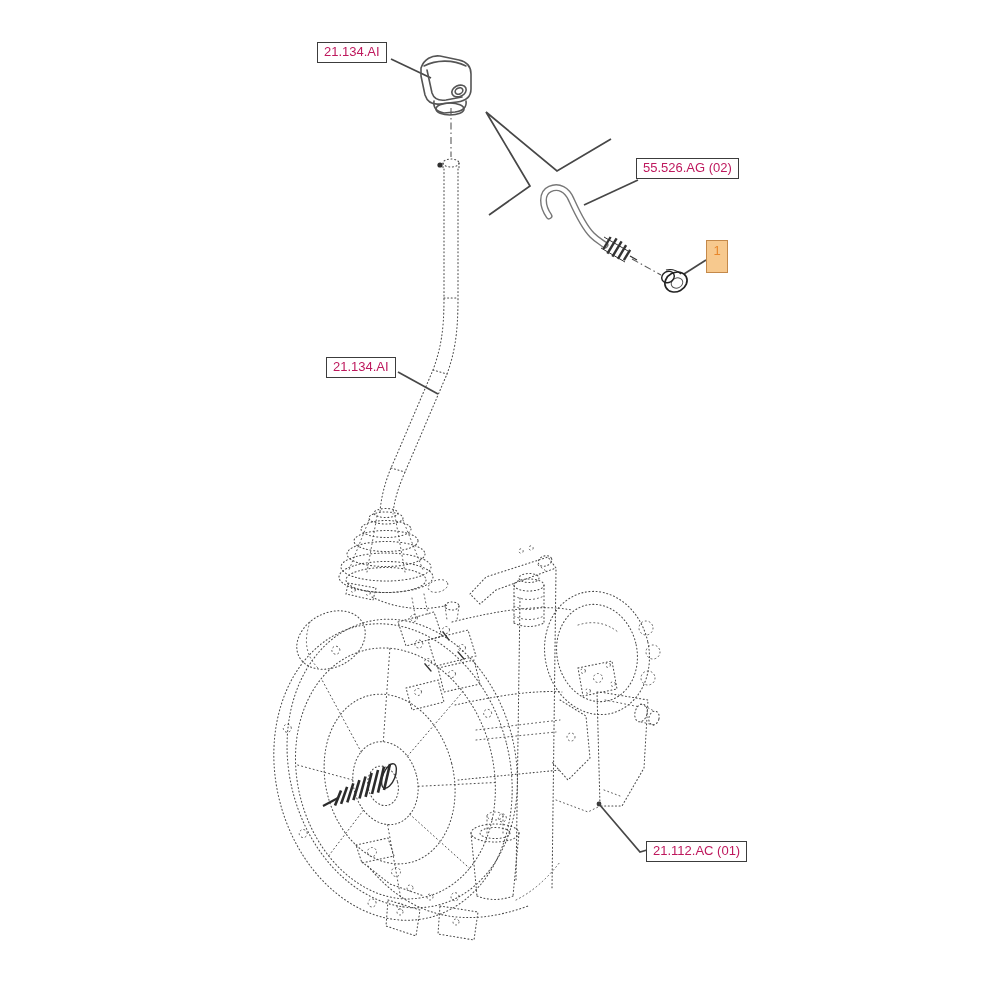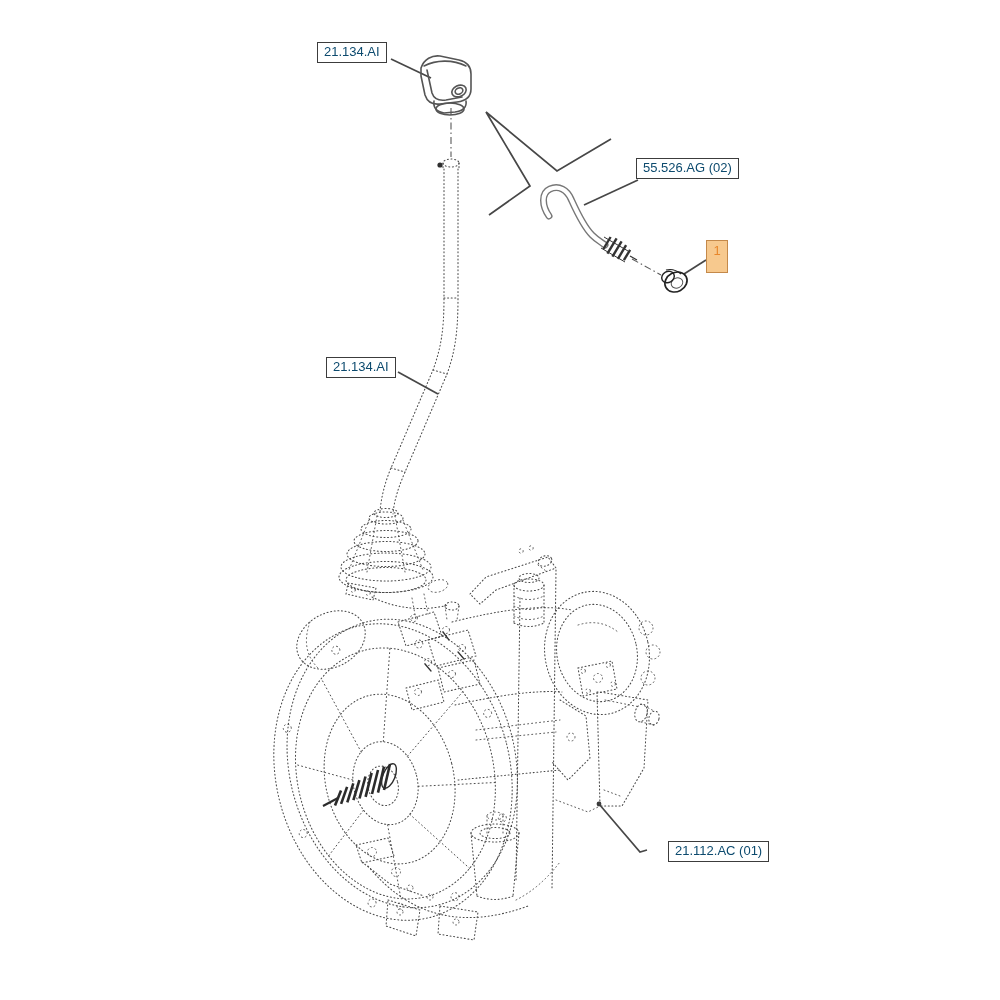--- a/index.html
+++ b/index.html
@@ -3,21 +3,21 @@
 <meta charset="utf-8">
 <style>
   html,body{margin:0;padding:0;background:#fff;}
   #canvas{
     position:relative;width:1000px;height:1000px;background:#ffffff;
     font-family:"Liberation Sans", sans-serif;overflow:hidden;
   }
   #drawing{position:absolute;left:0;top:0;}
   .ref-label{
     position:absolute;background:#ffffff;border:1.5px solid #3c3c3c;
-    color:#0c4a6e;font-size:13px;line-height:16px;padding:1px 6px 2px 6px;
+    color:#be185d;font-size:13px;line-height:16px;padding:1px 6px 2px 6px;
     white-space:nowrap;cursor:pointer;
   }
   .callout-badge{
     position:absolute;left:706px;top:240px;width:20px;height:29px;
     background:#f7c98e;border:1.5px solid #c4894a;color:#e8872c;
     font-size:13px;text-align:center;padding-top:2px;cursor:pointer;
   }
   
   .dt{fill:none;stroke:#4a4a4a;stroke-width:1.05;stroke-dasharray:1 2.6;stroke-linecap:round;}
   .dt2{fill:none;stroke:#4a4a4a;stroke-width:.9;stroke-dasharray:1 3;stroke-linecap:round;}
@@ -269,16 +269,16 @@
     <path d="M666,270 Q674,268 681,274" fill="none" stroke="#222" stroke-width="1.2"></path>
   </g>
 </svg>
 
   <div class="ref-label" style="left:317px;top:42px;">21.134.AI</div>
 
   <div class="ref-label" style="left:636px;top:158px;">55.526.AG (02)</div>
 
   <div class="ref-label" style="left:326px;top:357px;">21.134.AI</div>
 
-  <div class="ref-label" style="left:668px;top:841px;">21.112.AC (01)</div>
+  <div class="ref-label" style="left:646px;top:841px;">21.112.AC (01)</div>
 
   <div class="callout-badge">1</div>
 </div>
 
 </body></html>

